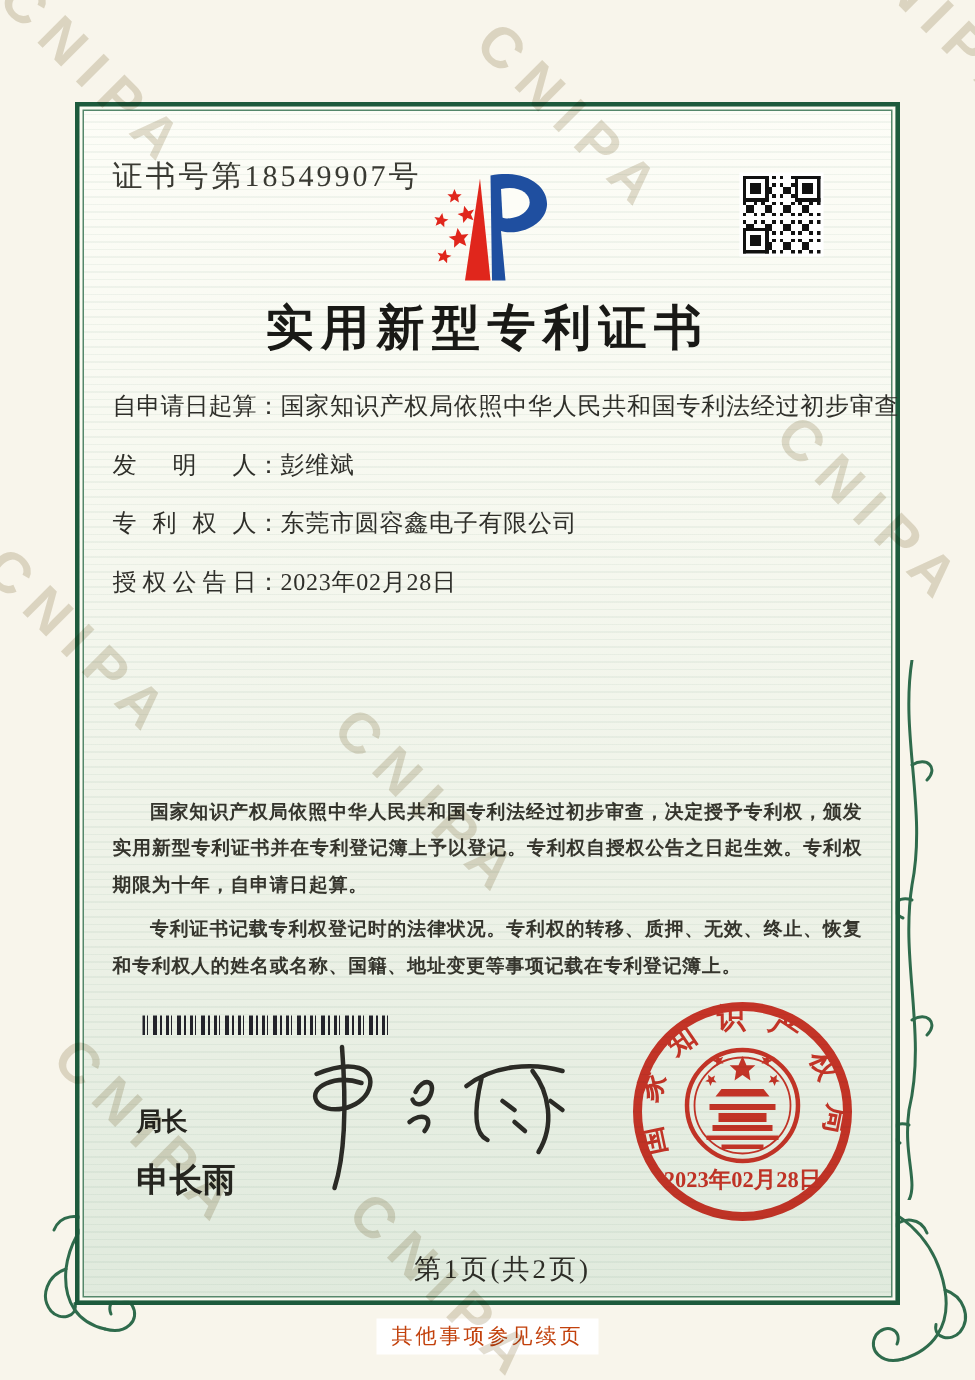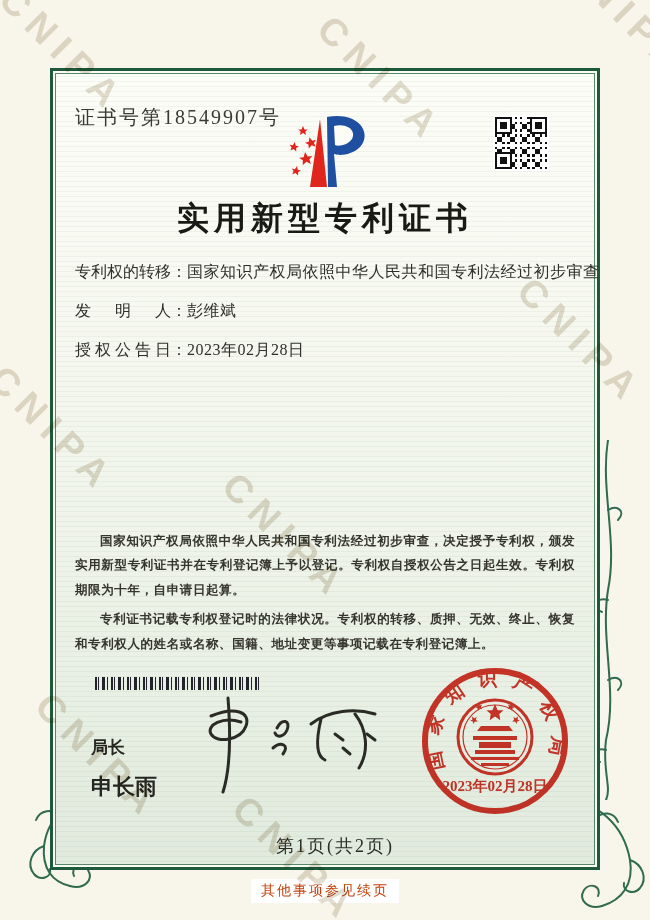--- a/index.html
+++ b/index.html
@@ -248,24 +248,27 @@
         <rect x="0" y="14" width="1" height="7" fill="#111"></rect>
         <rect x="6" y="14" width="1" height="7" fill="#111"></rect>
         <rect x="2" y="16" width="3" height="3" fill="#111"></rect>
       </svg>
   </div>
 
   <div class="title">实用新型专利证书</div>
 
   <div class="fields">
     <div class="frow">
-      <span class="flabel">专利权的转移</span><span class="fcolon">：</span><span class="fvalue">国家知识产权局依照中华人民共和国专利法经过初步审查</span>
+      <span class="flabel">自申请日起算</span><span class="fcolon">：</span><span class="fvalue">国家知识产权局依照中华人民共和国专利法经过初步审查</span>
     </div>
     <div class="frow">
       <span class="flabel">发明人</span><span class="fcolon">：</span><span class="fvalue">彭维斌</span>
+    </div>
+    <div class="frow">
+      <span class="flabel">专利权人</span><span class="fcolon">：</span><span class="fvalue">东莞市圆容鑫电子有限公司</span>
     </div>
     <div class="frow double">
       <span>
         <span class="flabel">授权公告日</span><span class="fcolon">：</span><span class="fvalue">2023年02月28日</span>
       </span>
     </div>
   </div>
 
   <div class="paras">
     <p>国家知识产权局依照中华人民共和国专利法经过初步审查，决定授予专利权，颁发实用新型专利证书并在专利登记簿上予以登记。专利权自授权公告之日起生效。专利权期限为十年，自申请日起算。</p>

